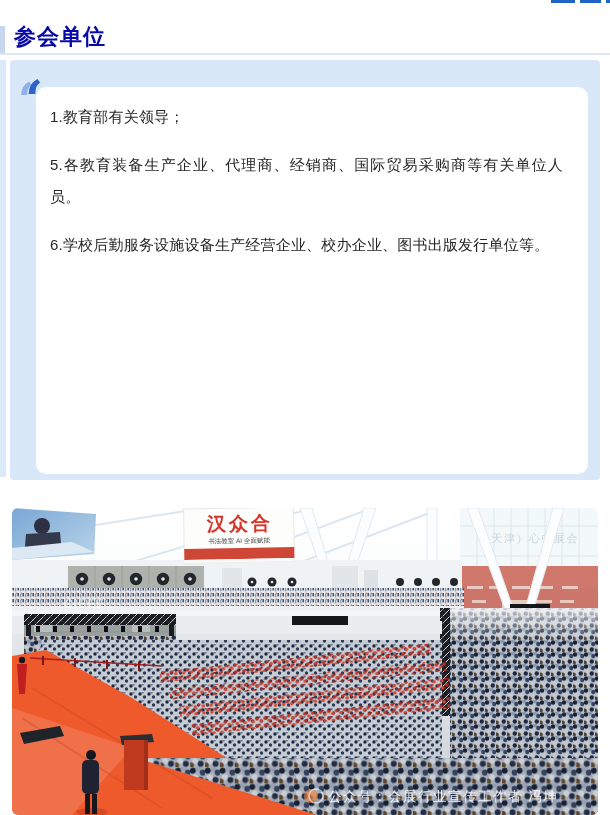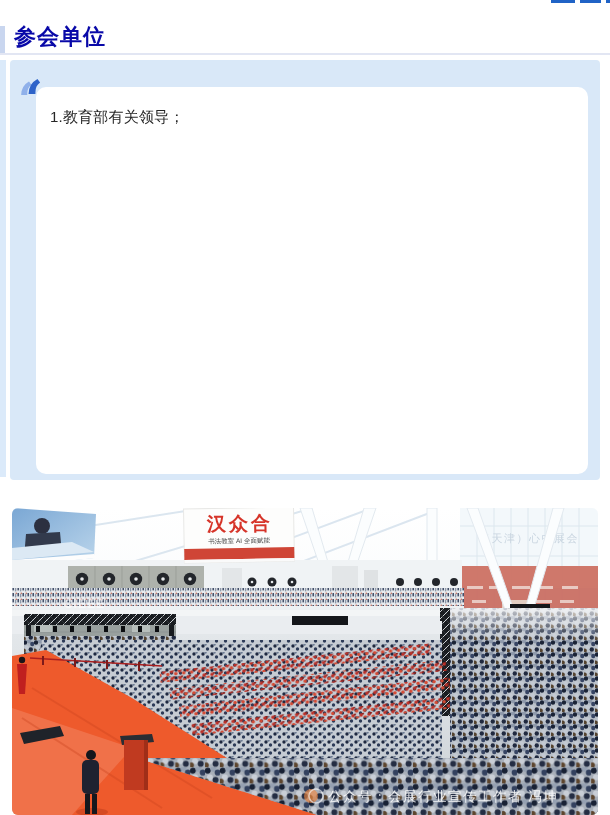--- a/index.html
+++ b/index.html
@@ -52,20 +52,22 @@
   <div class="header-bar"></div>
   <h1 class="page-title">参会单位</h1>
   <div class="divider"></div>
 
   <div class="left-strip"></div>
 
   <section class="quote-panel">
     <div class="quote-mark"><span class="q1">‘</span><span class="q2">‘</span></div>
     <div class="quote-box">
       <p>1.教育部有关领导；</p>
+      <p>5.各教育装备生产企业、代理商、经销商、国际贸易采购商等有关单位人员。</p>
+      <p>6.学校后勤服务设施设备生产经营企业、校办企业、图书出版发行单位等。</p>
     </div>
   </section>
 
   <figure class="photo">
     <svg viewBox="0 0 586 307" preserveAspectRatio="none">
       <defs>
         <linearGradient id="gHall" x1="0" y1="0" x2="0" y2="1">
           <stop offset="0" stop-color="#ffffff"></stop>
             <stop offset="1" stop-color="#edf2f6"></stop>
         </linearGradient>

